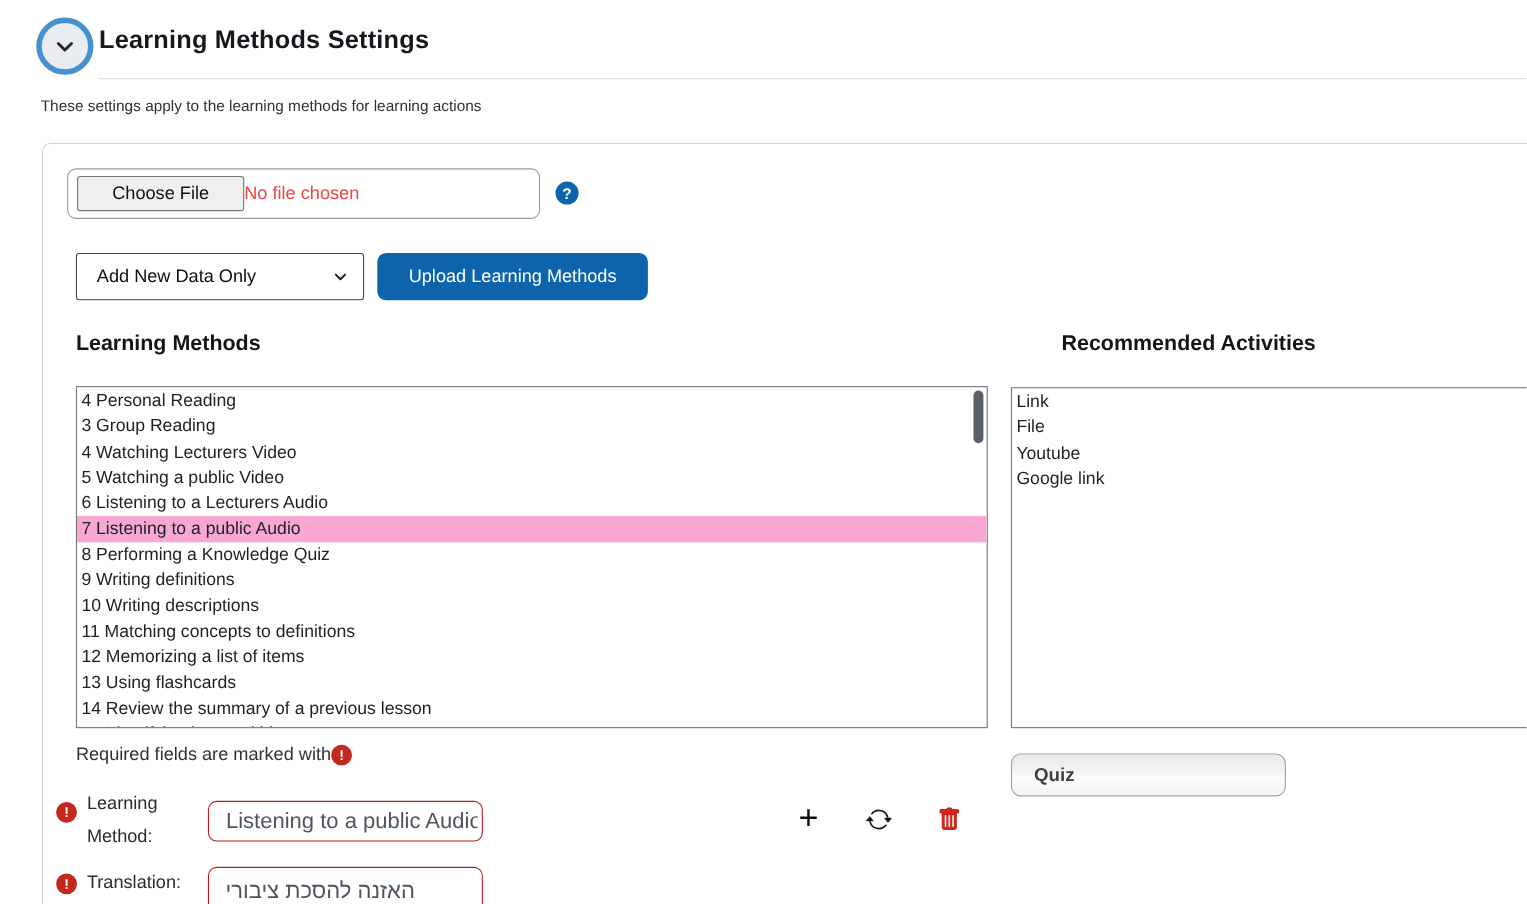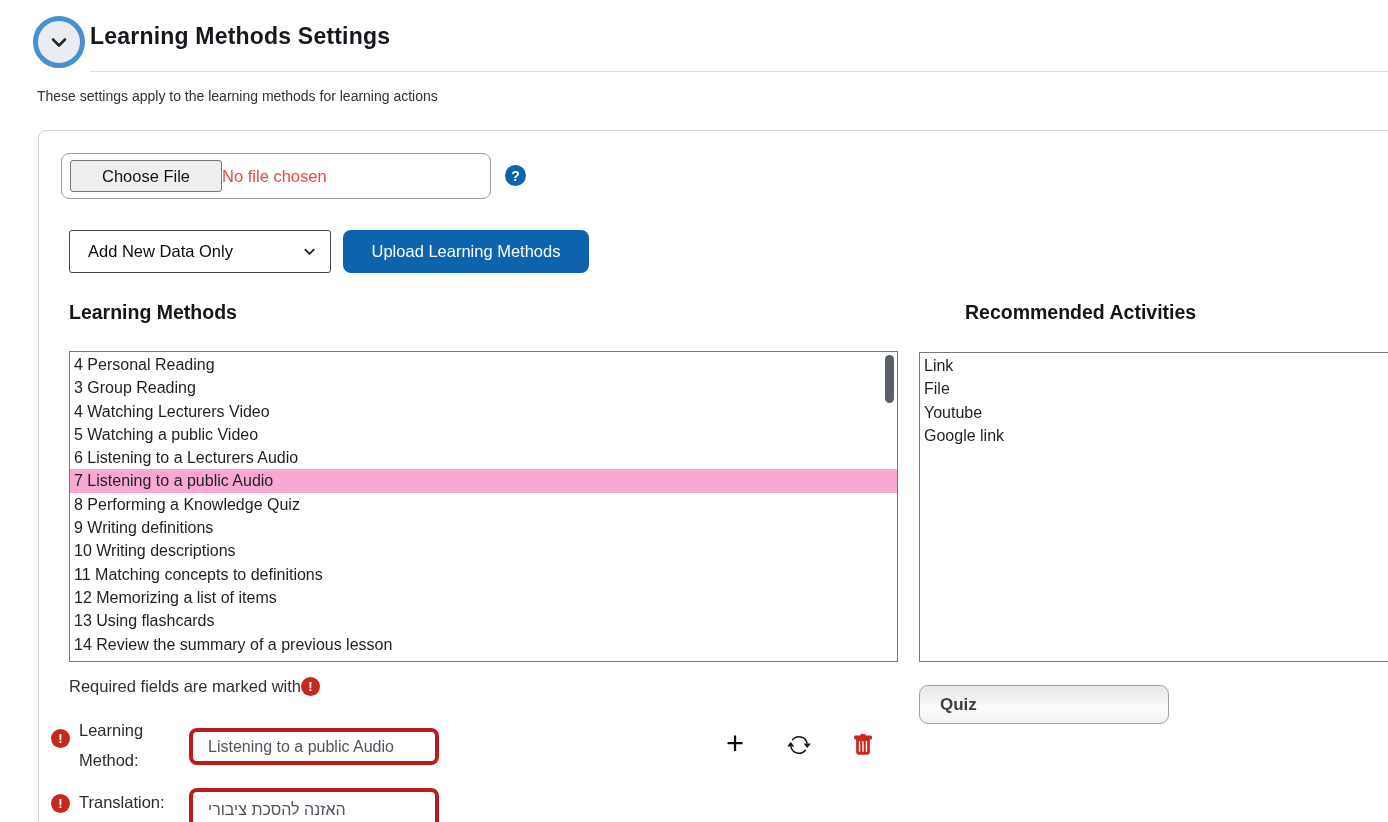--- a/index.html
+++ b/index.html
@@ -92,22 +92,22 @@
     font-size: 13px; font-weight: 700; display: flex; align-items: center; justify-content: center;
     flex: 0 0 auto;
   }
 
   
   .req-abs { position: absolute; }
   .field-label { position: absolute; font-size: 16.5px; color: #272c31; }
   .label-lm { left: 40px; top: 585px; width: 86px; line-height: 29.5px; }
   .label-tr { left: 40px; top: 662px; }
   .text-field {
-    position: absolute; border: 4px solid #b91c1c; border-radius: 8px; background: #fff;
-    font-size: 16px; color: #4d555d; padding: 0 4px 0 15px; font-family: inherit;
+    position: absolute; border: 1px solid #b91c1c; border-radius: 8px; background: #fff;
+    font-size: 20px; color: #4d555d; padding: 0 4px 0 15px; font-family: inherit;
     white-space: nowrap; overflow: hidden; outline: none;
   }
   .input-lm { left: 150px; top: 597px; width: 250px; height: 37px; }
   .input-tr { left: 150px; top: 657px; width: 250px; height: 44px; }
 
   .icon-btn {
     position: absolute; display: flex; align-items: center; justify-content: center;
     cursor: pointer; background: none; border: none;
   }
   .plus-btn { left: 682px; top: 599px; width: 28px; height: 28px; font-size: 31px; font-weight: 500; color: #0c0d0e; }

